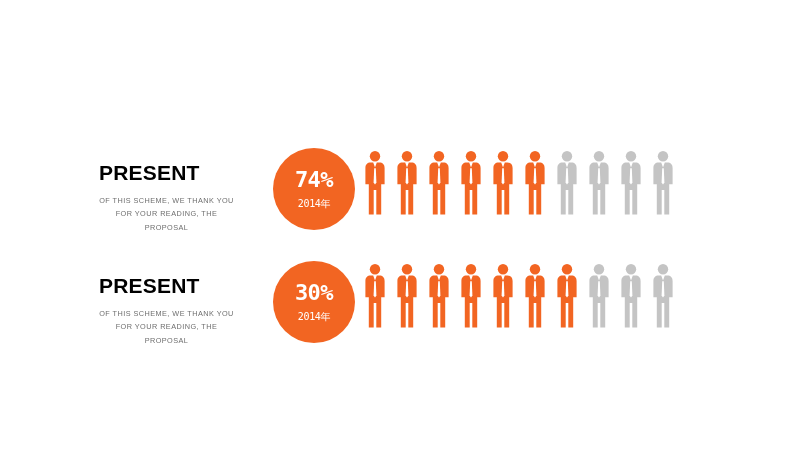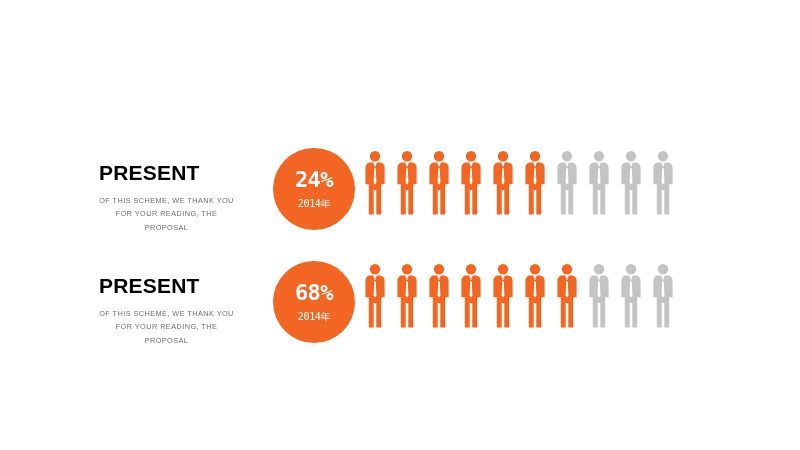--- a/index.html
+++ b/index.html
@@ -113,21 +113,21 @@
     <div class="text-block">
       <h2 class="title">PRESENT</h2>
       <p class="desc">
         <span class="desc-line">OF THIS SCHEME, WE THANK YOU</span>
         <span class="desc-line">FOR YOUR READING, THE</span>
         <span class="desc-line">PROPOSAL</span>
       </p>
     </div>
 
     <div class="circle">
-      <span class="circle-pct">24%</span>
+      <span class="circle-pct">74%</span>
       <span class="circle-year">2014年</span>
     </div>
 
     <div class="people">
         <span class="person">
           <svg viewBox="0 0 22 66" xmlns="http://www.w3.org/2000/svg">
             <circle cx="11" cy="6.2" r="5.2" fill="#f26522"></circle>
             <path fill="#f26522" d="M6.6 12.6 L9.2 12.6 L11 17.4 L12.8 12.6 L15.4 12.6 C18.6 12.6 20.6 14.6 20.6 17.9 L20.6 34.2 L17.2 34.2 L17.2 64.6 L12.3 64.6 L12.3 40.0 L9.7 40.0 L9.7 64.6 L4.8 64.6 L4.8 34.2 L1.4 34.2 L1.4 17.9 C1.4 14.6 3.4 12.6 6.6 12.6 Z"></path>
             <path fill="#f26522" d="M10.25 18.6 L11.75 18.6 L12.35 33.0 L11 35.0 L9.65 33.0 Z" fill-opacity="0"></path>
             <path fill="#ffffff" d="M10.2 18.2 L11.8 18.2 L12.4 32.6 L11 34.6 L9.6 32.6 Z"></path>
@@ -213,21 +213,21 @@
     <div class="text-block">
       <h2 class="title">PRESENT</h2>
       <p class="desc">
         <span class="desc-line">OF THIS SCHEME, WE THANK YOU</span>
         <span class="desc-line">FOR YOUR READING, THE</span>
         <span class="desc-line">PROPOSAL</span>
       </p>
     </div>
 
     <div class="circle">
-      <span class="circle-pct">68%</span>
+      <span class="circle-pct">30%</span>
       <span class="circle-year">2014年</span>
     </div>
 
     <div class="people">
         <span class="person">
           <svg viewBox="0 0 22 66" xmlns="http://www.w3.org/2000/svg">
             <circle cx="11" cy="6.2" r="5.2" fill="#f26522"></circle>
             <path fill="#f26522" d="M6.6 12.6 L9.2 12.6 L11 17.4 L12.8 12.6 L15.4 12.6 C18.6 12.6 20.6 14.6 20.6 17.9 L20.6 34.2 L17.2 34.2 L17.2 64.6 L12.3 64.6 L12.3 40.0 L9.7 40.0 L9.7 64.6 L4.8 64.6 L4.8 34.2 L1.4 34.2 L1.4 17.9 C1.4 14.6 3.4 12.6 6.6 12.6 Z"></path>
             <path fill="#f26522" d="M10.25 18.6 L11.75 18.6 L12.35 33.0 L11 35.0 L9.65 33.0 Z" fill-opacity="0"></path>
             <path fill="#ffffff" d="M10.2 18.2 L11.8 18.2 L12.4 32.6 L11 34.6 L9.6 32.6 Z"></path>

